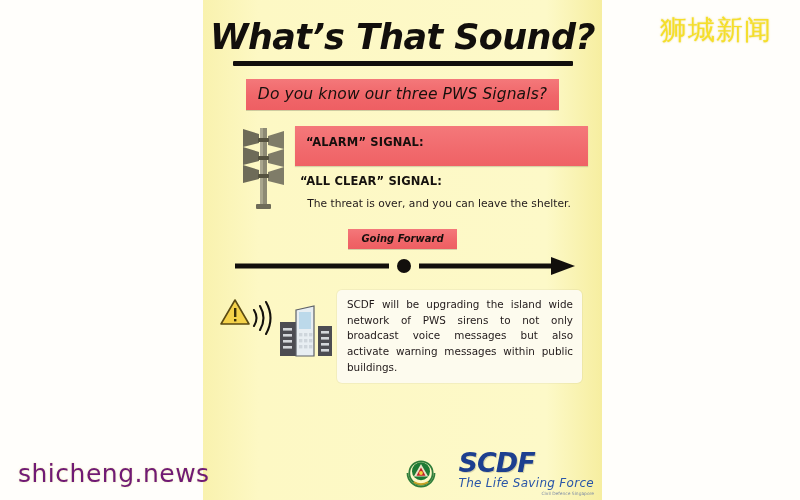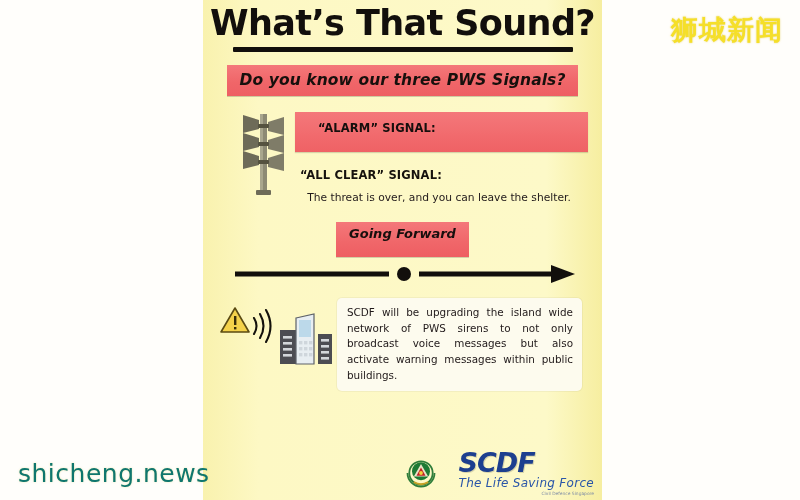--- a/index.html
+++ b/index.html
@@ -29,22 +29,23 @@
     top: 0;
     width: 399px;
     height: 500px;
     background: #fcf6b8;
     background: linear-gradient(90deg,#f9f2ae 0%, #fdf8c4 14%, #fdf9c8 86%, #f6eea0 100%);
     overflow: hidden;
   }
 
   
   .title-wrap {
-    margin-top: 5px;
+    margin-top: 19px;
     text-align: center;
+    font-style: italic;
   }
   .poster-title {
     font-family: "DejaVu Sans", sans-serif;
     font-weight: bold;
     font-size: 35px;
     letter-spacing: -0.6px;
     color: #120f0c;
     line-height: 1.05;
     white-space: nowrap;
   }
@@ -59,21 +60,21 @@
   
   .subbanner-row {
     display: flex;
     justify-content: center;
     margin-top: 13px;
   }
   .subbanner {
     background: linear-gradient(180deg,#f4787a 0%,#f06669 55%,#ee5f63 100%);
     color: #17100d;
     font-family: "DejaVu Sans", sans-serif;
-    font-weight: bold;
+    font-weight: normal;
     font-style: italic;
     font-size: 15.5px;
     letter-spacing: 0.1px;
     padding: 6px 12px 7px 12px;
     white-space: nowrap;
     box-shadow: 0 1px 0 rgba(0,0,0,.18);
   }
 
   
   .content {
@@ -101,22 +102,22 @@
   }
   .sig-body.nojustify { text-align: center; }
 
   .block { margin-bottom: 16px; }
 
   
   .block-alarm {
     background: linear-gradient(180deg,#f4787a 0%,#f16a6d 60%,#ef6265 100%);
     margin-left: -5px;
     margin-right: -10px;
-    padding: 9px 11px 10px 23px;
-    margin-bottom: 16px;
+    padding: 9px 11px 10px 11px;
+    margin-bottom: 8px;
     box-shadow: 0 1px 1px rgba(0,0,0,.15);
   }
   .block-alarm .sig-head { color: #160f0d; }
   .block-alarm .sig-body { color: #1d1311; }
 
   
   .siren-icon {
     position: absolute;
     left: 32px;
     top: 0px;
@@ -130,22 +131,22 @@
     text-align: center;
     position: relative;
   }
   .gf-badge {
     display: inline-block;
     background: linear-gradient(180deg,#f4787a 0%,#f06669 60%,#ee5e62 100%);
     color: #170f0d;
     font-family: "DejaVu Sans", sans-serif;
     font-weight: bold;
     font-style: italic;
-    font-size: 13px;
-    padding: 4px 13px 16px 13px;
+    font-size: 10px;
+    padding: 4px 13px 5px 13px;
     white-space: nowrap;
     box-shadow: 0 1px 0 rgba(0,0,0,.16);
   }
   .arrow-row {
     margin-top: 7px;
     height: 20px;
     position: relative;
   }
 
   
@@ -208,36 +209,36 @@
     font-family: "DejaVu Sans", sans-serif;
     font-size: 4.4px;
     color: #7c8aa5;
     text-align: right;
     margin-top: 1px;
   }
 
   
   .wm-cn {
     position: absolute;
-    right: 17px;
+    right: 28px;
     top: 12px;
     font-family: "DejaVu Sans", sans-serif;
-    font-weight: bold;
+    font-weight: normal;
     font-size: 27px;
     color: #f5df29;
     letter-spacing: 1px;
     text-shadow: 0 0 2px rgba(215,185,20,.6);
   }
   .wm-en {
     position: absolute;
     left: 18px;
     bottom: 12px;
     font-family: "DejaVu Sans", sans-serif;
     font-size: 25px;
-    color: #0f766e;
+    color: #701a75;
     letter-spacing: 0.5px;
     text-shadow: 0 0 2px rgba(220,210,90,.5);
   }
 </style>
 </head>
 <body>
 
 <div id="screen">
 
   <div id="poster">

